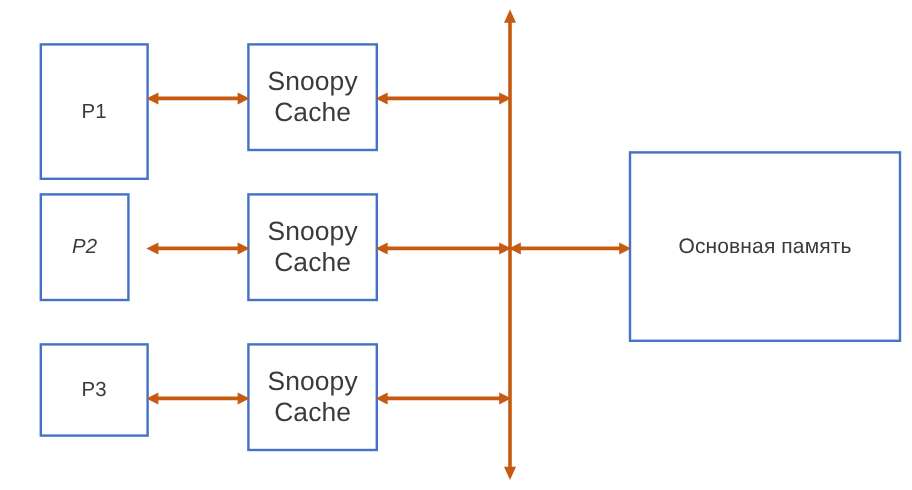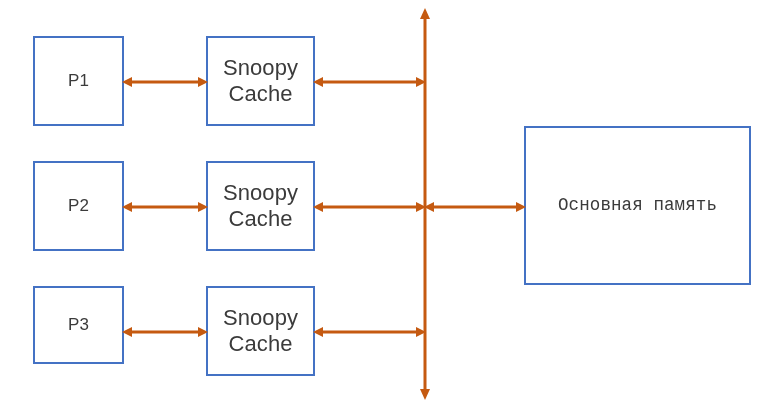--- a/index.html
+++ b/index.html
@@ -48,25 +48,25 @@
   .connector svg {
     display: block;
     overflow: visible;
   }
 </style>
 </head>
 <body>
 
 <div id="canvas">
 
-  <div class="node-box proc-box" style="left:33px; top:36px; width:91px; height:90px;">
+  <div class="node-box proc-box" style="left:33px; top:36px; width:91px; height:114px;">
     <span class="box-label">P1</span>
   </div>
 
-  <div class="node-box proc-box" style="left:33px; top:161px; width:91px; height:90px;">
+  <div class="node-box proc-box" style="left:33px; top:161px; width:75px; height:90px;font-style:italic;">
     <span class="box-label">P2</span>
   </div>
 
   <div class="node-box proc-box" style="left:33px; top:286px; width:91px; height:78px;">
     <span class="box-label">P3</span>
   </div>
 
   <div class="node-box cache-box" style="left:206px; top:36px; width:109px; height:90px;">
     <span class="box-label">Snoopy
 Cache</span>
@@ -75,21 +75,21 @@
   <div class="node-box cache-box" style="left:206px; top:161px; width:109px; height:90px;">
     <span class="box-label">Snoopy
 Cache</span>
   </div>
 
   <div class="node-box cache-box" style="left:206px; top:286px; width:109px; height:90px;">
     <span class="box-label">Snoopy
 Cache</span>
   </div>
 
-  <div class="node-box memory-box" style="left:524px; top:126px; width:227px; height:159px;font-family:Liberation Mono, monospace;">
+  <div class="node-box memory-box" style="left:524px; top:126px; width:227px; height:159px;">
     <span class="box-label">Основная память</span>
   </div>
 
   <div class="connector" style="left:122px; top:71px; width:86px; height:22px;">
     <svg width="86" height="22" viewBox="0 0 86 22">
       <g>
         <line x1="7" y1="11" x2="79" y2="11" stroke="#C55A11" stroke-width="3"></line>
         <polygon points="0,11 10,6 10,16" fill="#C55A11"></polygon>
         <polygon points="86,11 76,6 76,16" fill="#C55A11"></polygon>
       </g>

